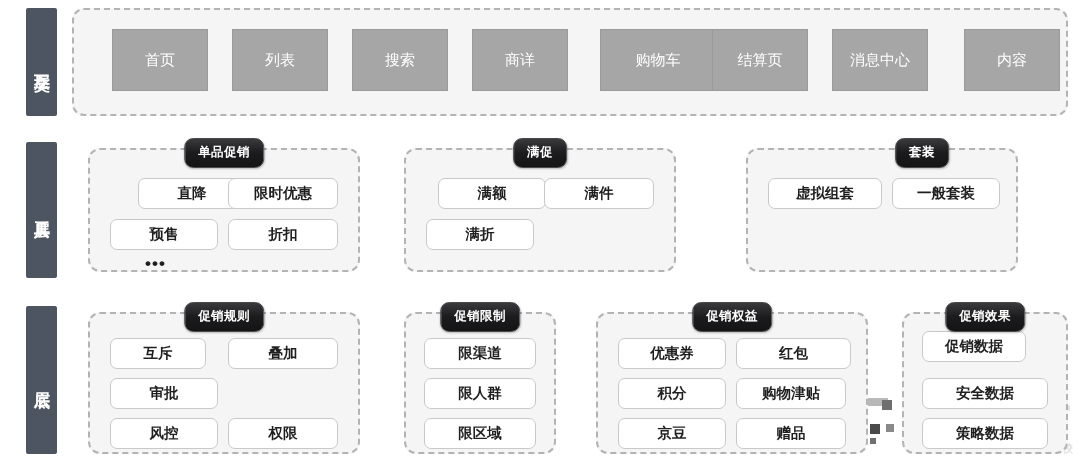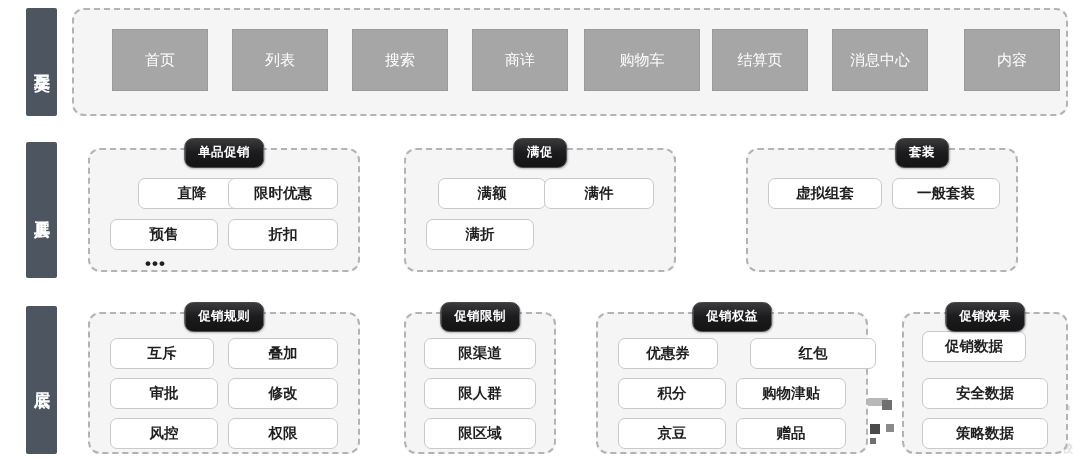--- a/index.html
+++ b/index.html
@@ -181,21 +181,21 @@
   <div class="row row-1">
 
     <div class="layer-bar">交互层</div>
 
     <div class="panel" style="left:72px; top:8px; width:996px; height:108px;"></div>
 
     <div class="tile" style="left:112px; width:96px;">首页</div>
     <div class="tile" style="left:232px; width:96px;">列表</div>
     <div class="tile" style="left:352px; width:96px;">搜索</div>
     <div class="tile" style="left:472px; width:96px;">商详</div>
-    <div class="tile" style="left:584px; width:116px;">购物车</div>
+    <div class="tile" style="left:600px; width:116px;">购物车</div>
     <div class="tile" style="left:712px; width:96px;">结算页</div>
     <div class="tile" style="left:832px; width:96px;">消息中心</div>
     <div class="tile" style="left:917px; width:96px;margin-left:47px;">内容</div>
   </div>
 
   <div class="row row-2">
 
     <div class="layer-bar">工具层</div>
 
     <div class="panel" style="left:88px; top:18px; width:272px; height:124px;"></div>
@@ -217,37 +217,36 @@
     <div class="chip" style="left:768px; top:48px; width:114px;">虚拟组套</div>
     <div class="chip" style="left:892px; top:48px; width:108px;">一般套装</div>
   </div>
 
   <div class="row row-3">
 
     <div class="layer-bar">底层</div>
 
     <div class="panel" style="left:88px; top:22px; width:272px; height:142px;"></div>
     <div class="badge" style="left:224px; top:12px;">促销规则</div>
-    <div class="chip" style="left:110px; top:48px; width:104px;">互斥</div>
+    <div class="chip" style="left:110px; top:48px; width:96px;">互斥</div>
     <div class="chip" style="left:228px; top:48px; width:110px;">叠加</div>
     <div class="chip" style="left:110px; top:88px; width:108px;">审批</div>
-    <div class="chip" style="left:228px; top:88px; width:110px;">修改</div>
     <div class="chip" style="left:110px; top:128px; width:108px;">风控</div>
     <div class="chip" style="left:228px; top:128px; width:110px;">权限</div>
 
     <div class="panel" style="left:404px; top:22px; width:152px; height:142px;"></div>
     <div class="badge" style="left:480px; top:12px;">促销限制</div>
     <div class="chip" style="left:424px; top:48px; width:112px;">限渠道</div>
     <div class="chip" style="left:424px; top:88px; width:112px;">限人群</div>
     <div class="chip" style="left:424px; top:128px; width:112px;">限区域</div>
 
     <div class="panel" style="left:596px; top:22px; width:272px; height:142px;"></div>
     <div class="badge" style="left:732px; top:12px;">促销权益</div>
-    <div class="chip" style="left:618px; top:48px; width:100px;">优惠券</div>
-    <div class="chip" style="left:736px; top:48px; width:126px;margin-left:14px;">红包</div>
+    <div class="chip" style="left:618px; top:48px; width:108px;">优惠券</div>
+    <div class="chip" style="left:736px; top:48px; width:115px;">红包</div>
     <div class="chip" style="left:618px; top:88px; width:108px;">积分</div>
     <div class="chip" style="left:736px; top:88px; width:110px;">购物津贴</div>
     <div class="chip" style="left:618px; top:128px; width:108px;">京豆</div>
     <div class="chip" style="left:736px; top:128px; width:110px;">赠品</div>
 
     <div class="panel" style="left:902px; top:22px; width:166px; height:142px;"></div>
     <div class="badge" style="left:985px; top:12px;">促销效果</div>
     <div class="chip" style="left:922px; top:41px; width:104px;">促销数据</div>
     <div class="chip" style="left:922px; top:88px; width:126px;">安全数据</div>
     <div class="chip" style="left:922px; top:128px; width:126px;">策略数据</div>

